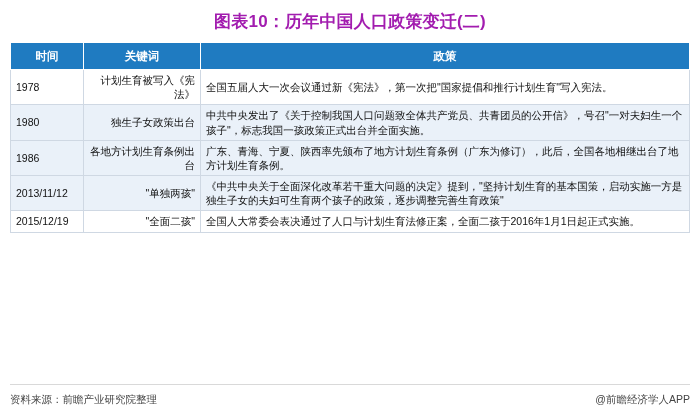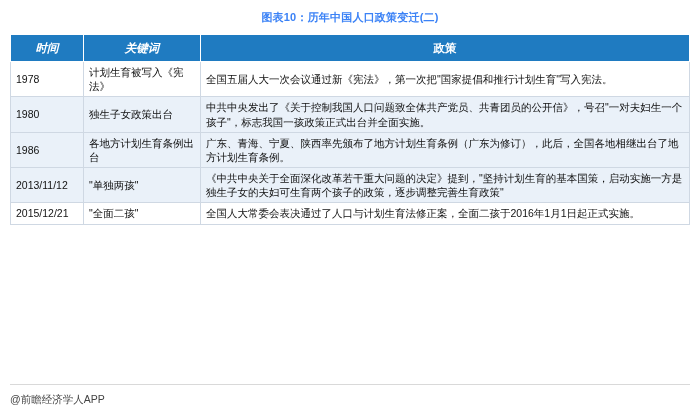--- a/index.html
+++ b/index.html
@@ -17,23 +17,23 @@
   .page {
     width: 700px;
     height: 416px;
     position: relative;
     box-sizing: border-box;
     padding: 0 10px;
     background: #fff;
   }
   .title {
     text-align: center;
-    font-size: 11px;
+    font-size: 17px;
     font-weight: bold;
-    color: #3b82f6;
+    color: #a21caf;
     padding: 10px 0 9px 0;
     letter-spacing: 0.2px;
   }
   table.data {
     width: 680px;
     border-collapse: collapse;
     table-layout: fixed;
     font-size: 10.5px;
   }
   table.data th {
@@ -54,21 +54,21 @@
     color: #111;
   }
   td.col-time {
     width: 66px;
     text-align: left;
     white-space: nowrap;
     padding-right: 6px;
   }
   td.col-key {
     width: 110px;
-    text-align: left;
+    text-align: right;
   }
   td.col-policy {
     text-align: left;
   }
   tr.alt td {
     background: #eaf1f9;
   }
   tr.plain td {
     background: #ffffff;
   }
@@ -96,22 +96,22 @@
 </head>
 <body>
 
 <div class="page">
 
   <div class="title">图表10：历年中国人口政策变迁(二)</div>
 
   <table class="data">
     <thead>
       <tr>
-        <th style="width:66px;font-style:italic;">时间</th>
-        <th style="width:110px;font-style:italic;">关键词</th>
+        <th style="width:66px;">时间</th>
+        <th style="width:110px;">关键词</th>
         <th>政策</th>
       </tr>
     </thead>
     <tbody>
       <tr class="plain">
         <td class="col-time">1978</td>
         <td class="col-key">计划生育被写入《宪法》</td>
         <td class="col-policy">全国五届人大一次会议通过新《宪法》，第一次把"国家提倡和推行计划生育"写入宪法。</td>
       </tr>
       <tr class="alt">
@@ -123,24 +123,25 @@
         <td class="col-time">1986</td>
         <td class="col-key">各地方计划生育条例出台</td>
         <td class="col-policy">广东、青海、宁夏、陕西率先颁布了地方计划生育条例（广东为修订），此后，全国各地相继出台了地方计划生育条例。</td>
       </tr>
       <tr class="alt">
         <td class="col-time">2013/11/12</td>
         <td class="col-key">"单独两孩"</td>
         <td class="col-policy">《中共中央关于全面深化改革若干重大问题的决定》提到，"坚持计划生育的基本国策，启动实施一方是独生子女的夫妇可生育两个孩子的政策，逐步调整完善生育政策"</td>
       </tr>
       <tr class="plain">
-        <td class="col-time">2015/12/21</td>
+        <td class="col-time">2015/12/19</td>
         <td class="col-key">"全面二孩"</td>
         <td class="col-policy">全国人大常委会表决通过了人口与计划生育法修正案，全面二孩于2016年1月1日起正式实施。</td>
       </tr>
     </tbody>
   </table>
 
   <div class="footer">
+    <div class="src">资料来源：前瞻产业研究院整理</div>
     <div class="brand">@前瞻经济学人APP</div>
   </div>
 
 </div>
 
 </body></html>

